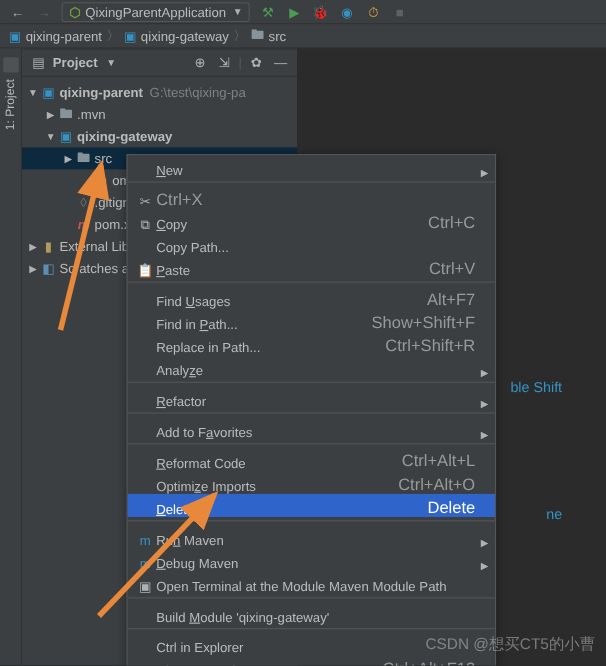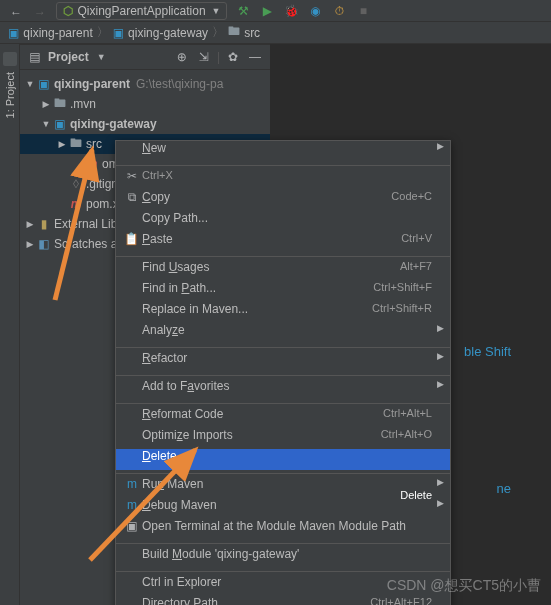--- a/index.html
+++ b/index.html
@@ -40,27 +40,27 @@
   .indent-0 { padding-left: 4px; }
   .indent-1 { padding-left: 20px; }
   .indent-2 { padding-left: 36px; }
   .indent-3 { padding-left: 52px; }
   .bold { font-weight: bold; }
   .m-icon { color: #c75450; font-style: italic; font-weight: bold; }
   
   .editor-bg { flex: 1; background: #2b2b2b; position: relative; }
   .hint-blue { position: absolute; right: 40px; color: #3592c4; font-size: 13px; }
   .hint1 { top: 300px; text-align: right; }
-  .hint2 { top: 437px; }
+  .hint2 { top: 416px; }
   
   .ctx-menu { position: absolute; left: 115px; top: 140px; width: 336px; background: #3c3f41; border: 1px solid #555; box-shadow: 0 2px 8px rgba(0,0,0,0.5); }
-  .menu-item { display: flex; align-items: flex-start; height: 21px; padding: 0 18px 0 6px; color: #bbbbbb; position: relative; }
+  .menu-item { display: flex; align-items: flex-end; height: 21px; padding: 0 18px 0 6px; color: #bbbbbb; position: relative; }
   .menu-item .micon { width: 20px; text-align: center; color: #afb1b3; }
   .menu-item .mlabel { flex: 1; }
-  .menu-item .mshort { color: #999; font-size: 11px; }
+  .menu-item .mshort { color: #999; font-size: 15px; }
   .menu-item .sub-arrow { position: absolute; right: 6px; color: #afb1b3; font-size: 9px; }
   .menu-item.hl { background: #2f65ca; color: #ffffff; }
   .menu-item.hl .mshort { color: #ffffff; margin-top: 40px; }
   .menu-sep { height: 1px; background: #555; margin: 3px 0; }
   u { text-decoration: underline; }
   .arrow-svg { position: absolute; }
 
   .watermark { position: absolute; bottom: 10px; right: 10px; color: #c8c8c880; font-size: 14px; font-family: sans-serif; }
 </style>
 </head>
@@ -178,45 +178,45 @@
       <span class="sub-arrow">▶</span>
   </div>
   <div class="menu-sep"></div>
   <div class="menu-item">
     <span class="micon">✂</span>
       <span class="mshort">Ctrl+X</span>
   </div>
   <div class="menu-item">
     <span class="micon">⧉</span>
       <span class="mlabel"><u>C</u>opy</span>
-      <span class="mshort">Code+C</span>
+      <span class="mshort">Ctrl+C</span>
   </div>
   <div class="menu-item">
     <span class="micon"></span>
       <span class="mlabel">Copy Path...</span>
   </div>
   <div class="menu-item">
     <span class="micon">📋</span>
       <span class="mlabel"><u>P</u>aste</span>
       <span class="mshort">Ctrl+V</span>
   </div>
   <div class="menu-sep"></div>
   <div class="menu-item">
     <span class="micon"></span>
       <span class="mlabel">Find <u>U</u>sages</span>
       <span class="mshort">Alt+F7</span>
   </div>
   <div class="menu-item">
     <span class="micon"></span>
       <span class="mlabel">Find in <u>P</u>ath...</span>
-      <span class="mshort">Ctrl+Shift+F</span>
-  </div>
-  <div class="menu-item">
-    <span class="micon"></span>
-      <span class="mlabel">Replace in Maven...</span>
+      <span class="mshort">Show+Shift+F</span>
+  </div>
+  <div class="menu-item">
+    <span class="micon"></span>
+      <span class="mlabel">Replace in Path...</span>
       <span class="mshort">Ctrl+Shift+R</span>
   </div>
   <div class="menu-item">
     <span class="micon"></span>
       <span class="mlabel">Analy<u>z</u>e</span>
       <span class="sub-arrow">▶</span>
   </div>
   <div class="menu-sep"></div>
   <div class="menu-item">
     <span class="micon"></span>

